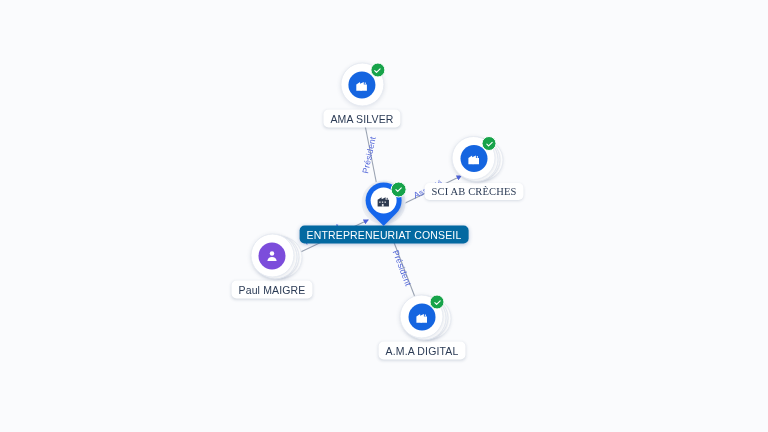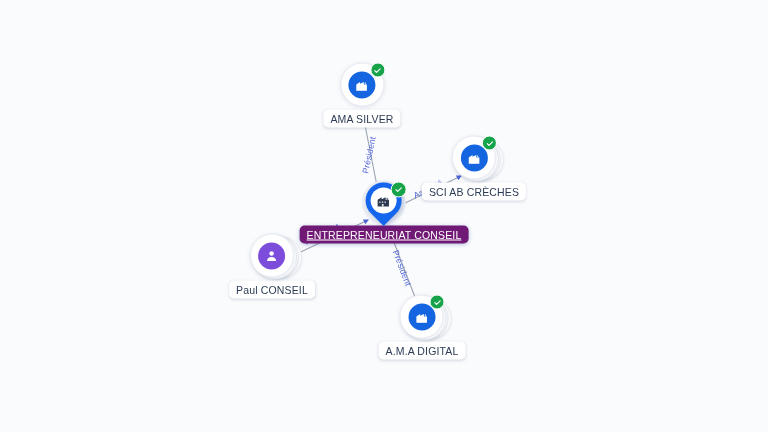--- a/index.html
+++ b/index.html
@@ -146,24 +146,23 @@
     background: #ffffff;
     color: #2b3b55;
     font-size: 10.5px;
     letter-spacing: .15px;
     padding: 3px 7px;
     border-radius: 5px;
     white-space: nowrap;
     box-shadow: 0 1px 3px rgba(40,60,100,0.16);
   }
   .label.primary {
-    background: #701a75;
+    background: #0369a1;
     color: #ffffff;
     box-shadow: 0 1px 4px rgba(20,60,140,0.30);
-    text-decoration: underline;
   }
   .node.center { align-items: center; }
 
   
   .edge-label {
     position: absolute;
     font-size: 8.5px;
     color: #4f63d8;
     white-space: nowrap;
     transform-origin: 50% 50%;
@@ -213,21 +212,21 @@
             </div>
           </div>
           <div class="badge">
             <svg width="8" height="8" viewBox="0 0 24 24">
               <path d="M4 12.6l5.2 5.2L20 7" stroke="#ffffff" stroke-width="3.4" fill="none" stroke-linecap="round" stroke-linejoin="round"></path>
             </svg>
           </div>
         </div>
         <div class="label">AMA SILVER</div>
       </div>
-      <div class="node" style="left: 474px; top: 168px;">
+      <div class="node" style="left: 474px; top: 168px; font-family: Liberation Serif, serif;">
         <div class="stack">
           <div class="sheet s3"></div>
           <div class="sheet s2"></div>
           <div class="sheet s1"></div>
           <div class="face">
             <div class="disc company">
               <svg width="15" height="15" viewBox="0 0 24 24" fill="none">
                 <path d="M3 21V11l6-4v3l6-3v4h5v10H3z" fill="#ffffff"></path>
                 <rect x="16.5" y="8" width="1.6" height="3" fill="#ffffff"></rect>
                 <rect x="5.4" y="13.5" width="2" height="2" fill="#ffffff" opacity=".85"></rect>
@@ -277,21 +276,21 @@
           <div class="sheet s1"></div>
           <div class="face">
             <div class="disc person">
               <svg width="15" height="15" viewBox="0 0 24 24" fill="none">
                 <circle cx="12" cy="8" r="3.6" fill="#ffffff"></circle>
                 <path d="M4.6 20c0-4.1 3.3-6.6 7.4-6.6s7.4 2.5 7.4 6.6z" fill="#ffffff"></path>
               </svg>
             </div>
           </div>
         </div>
-        <div class="label">Paul CONSEIL</div>
+        <div class="label">Paul MAIGRE</div>
       </div>
       <div class="node center" style="left: 384px; top: 212px;">
         <div class="pin-wrap">
           <div class="pin-halo"></div>
           <div class="pin"></div>
           <div class="pin-inner">
             <svg width="16" height="16" viewBox="0 0 24 24" fill="none">
               <path d="M3 21V11l6-4v3l6-3v4h5v10H3z" fill="#2e3a50"></path>
               <rect x="16.5" y="8" width="1.6" height="3" fill="#2e3a50"></rect>
               <rect x="5.4" y="13.5" width="2" height="2" fill="#ffffff" opacity=".85"></rect>

